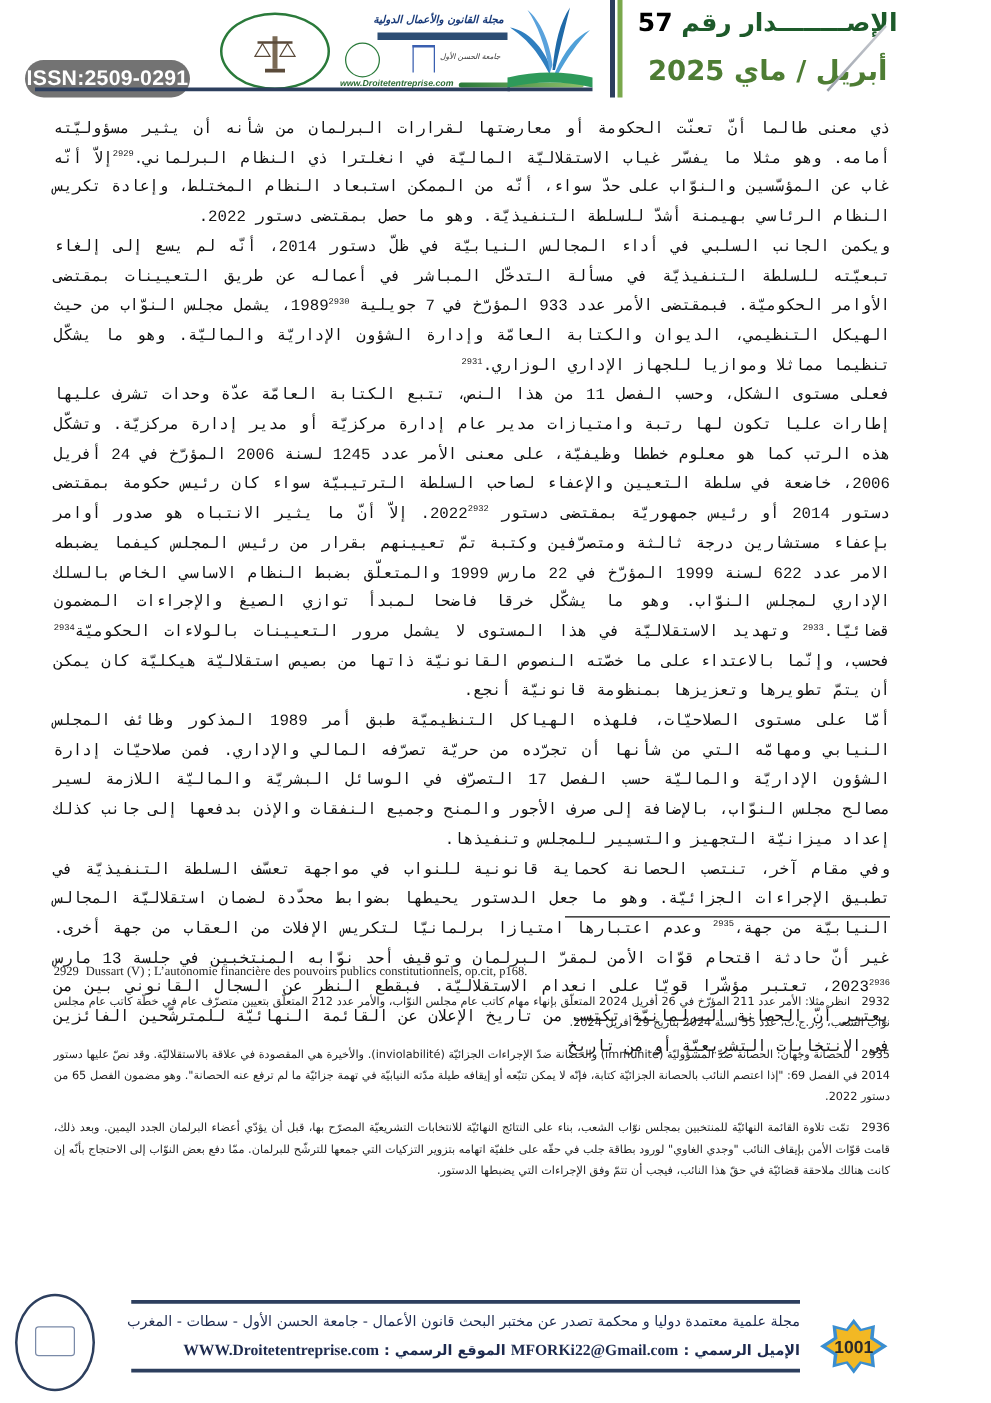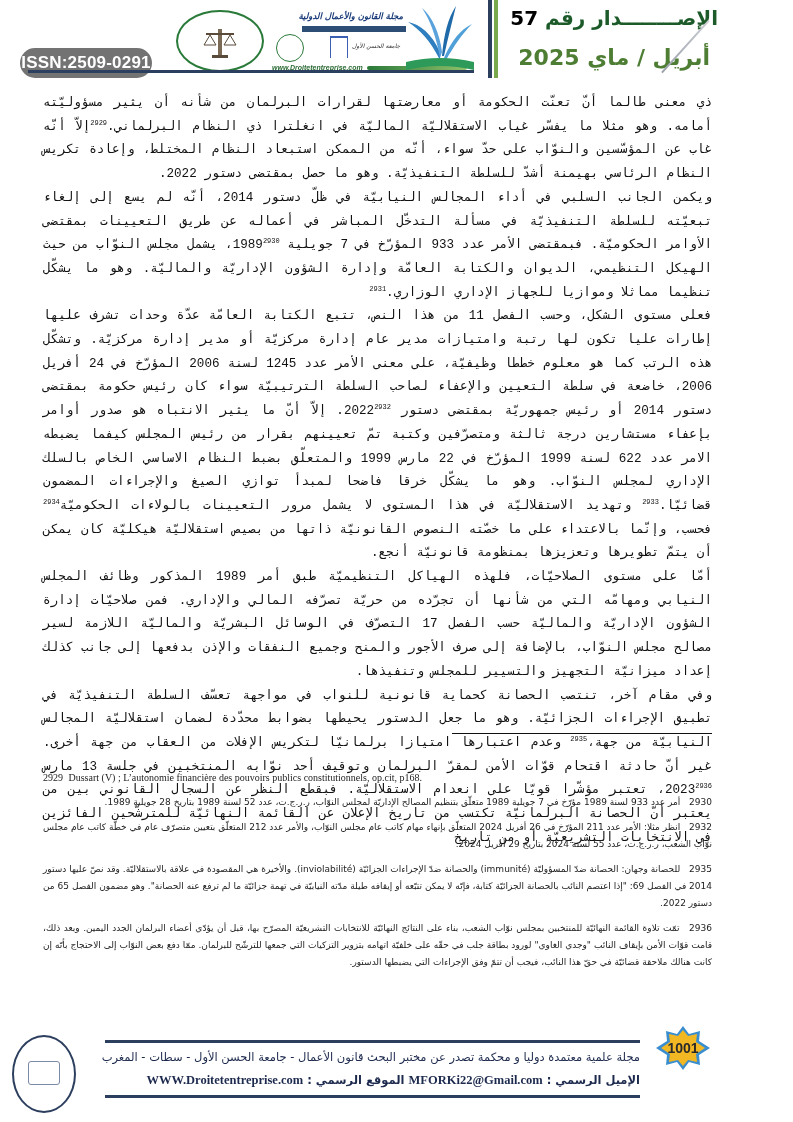--- a/index.html
+++ b/index.html
@@ -80,21 +80,21 @@
   .footer-line1 {
     position: absolute; right: 153px; top: 1050px; direction: rtl; white-space: nowrap;
     font-size: 11.5px; font-weight: normal; color: #1d2a4e;
   }
   .footer-line2 {
     position: absolute; right: 153px; top: 1073px; direction: rtl; white-space: nowrap;
     font-size: 11.5px; font-weight: bold; color: #1d2a4e;
   }
   .footer-line2 .latin { font-family: "Liberation Serif", serif; font-size: 12.5px; }
   .page-badge {
-    position: absolute; left: 655px; top: 1025px; width: 56px; height: 46px;
+    position: absolute; left: 655px; top: 1054px; width: 56px; height: 46px;
   }
   .page-badge svg { position: absolute; left: 0; top: 0; }
   .page-badge .pnum {
     position: absolute; left: 0; top: 0; width: 56px; height: 46px;
     display: flex; align-items: center; justify-content: center;
     font-family: "Liberation Sans", sans-serif; font-weight: bold; font-size: 14px; color: #2a2a2a;
   }
   .editor-seal {
     position: absolute; left: 12px; top: 1035px; width: 64px; height: 78px;
     border: 2px solid #2d3f5e; border-radius: 50%;
@@ -153,21 +153,20 @@
     <p><span>ويكمن الجانب السلبي في أداء المجالس النيابيّة في ظلّ دستور 2014، أنّه لم يسع إلى إلغاء تبعيّته للسلطة التنفيذيّة في مسألة التدخّل المباشر في أعماله عن طريق التعيينات بمقتضى الأوامر الحكوميّة. فبمقتضى الأمر عدد 933 المؤرّخ في 7 جويلية 1989</span><sup class="fn">2930</sup><span>، يشمل مجلس النوّاب من حيث الهيكل التنظيمي، الديوان والكتابة العامّة وإدارة الشؤون الإداريّة والماليّة. وهو ما يشكّل تنظيما مماثلا وموازيا للجهاز الإداري الوزاري.</span><sup class="fn">2931</sup></p>
     <p><span>فعلى مستوى الشكل، وحسب الفصل 11 من هذا النص، تتبع الكتابة العامّة عدّة وحدات تشرف عليها إطارات عليا تكون لها رتبة وامتيازات مدير عام إدارة مركزيّة أو مدير إدارة مركزيّة. وتشكّل هذه الرتب كما هو معلوم خططا وظيفيّة، على معنى الأمر عدد 1245 لسنة 2006 المؤرّخ في 24 أفريل 2006، خاضعة في سلطة التعيين والإعفاء لصاحب السلطة الترتيبيّة سواء كان رئيس حكومة بمقتضى دستور 2014 أو رئيس جمهوريّة بمقتضى دستور 2022</span><sup class="fn">2932</sup><span>. إلاّ أنّ ما يثير الانتباه هو صدور أوامر بإعفاء مستشارين درجة ثالثة ومتصرّفين وكتبة تمّ تعيينهم بقرار من رئيس المجلس كيفما يضبطه الامر عدد 622 لسنة 1999 المؤرّخ في 22 مارس 1999 والمتعلّق بضبط النظام الاساسي الخاص بالسلك الإداري لمجلس النوّاب. وهو ما يشكّل  خرقا فاضحا لمبدأ توازي الصيغ والإجراءات المضمون قضائيّا.</span><sup class="fn">2933</sup><span> وتهديد الاستقلاليّة في هذا المستوى لا يشمل مرور التعيينات بالولاءات الحكوميّة</span><sup class="fn">2934</sup><span> فحسب، وإنّما بالاعتداء على ما خصّته النصوص القانونيّة ذاتها من بصيص استقلاليّة هيكليّة كان يمكن أن يتمّ تطويرها وتعزيزها بمنظومة قانونيّة أنجع.</span></p>
     <p><span>أمّا على مستوى الصلاحيّات، فلهذه الهياكل التنظيميّة طبق أمر 1989 المذكور وظائف المجلس النيابي ومهامّه التي من شأنها أن تجرّده من حريّة تصرّفه المالي والإداري. فمن صلاحيّات إدارة الشؤون الإداريّة والماليّة حسب الفصل 17 التصرّف في الوسائل البشريّة والماليّة اللازمة لسير مصالح مجلس النوّاب، بالإضافة إلى صرف الأجور والمنح وجميع النفقات والإذن بدفعها إلى جانب كذلك إعداد ميزانيّة التجهيز والتسيير للمجلس وتنفيذها.</span></p>
     <p><span>وفي مقام آخر، تنتصب الحصانة كحماية قانونية للنواب في مواجهة تعسّف السلطة التنفيذيّة في تطبيق الإجراءات الجزائيّة. وهو ما جعل الدستور يحيطها بضوابط محدّدة لضمان استقلاليّة المجالس النيابيّة من جهة،</span><sup class="fn">2935</sup><span> وعدم اعتبارها امتيازا برلمانيّا لتكريس الإفلات من العقاب من جهة أخرى. غير أنّ حادثة اقتحام قوّات الأمن لمقرّ البرلمان وتوقيف أحد نوّابه المنتخبين في جلسة 13 مارس 2023</span><sup class="fn">2936</sup><span>، تعتبر مؤشّرا قويّا على انعدام الاستقلاليّة. فبقطع النظر عن السجال القانوني بين من يعتبر أنّ الحصانة البرلمانيّة تكتسب من تاريخ الإعلان عن القائمة النهائيّة للمترشّحين الفائزين في الانتخابات التشريعيّة أو من تاريخ</span></p>
   </div>
 
 <div class="fn-rule"></div>
 
 <div class="footnotes" id="footnotes">
     <div class="fn-item latin"><span class="fn-num">2929</span> <span>Dussart (V) ; L’autonomie financière des pouvoirs publics constitutionnels, op.cit, p168.</span></div>
-    <div class="fn-item arabic"><span class="fn-num">2930</span> <span>أمر عدد 933 لسنة 1989 مؤرّخ في 7 جويلية 1989 متعلّق بتنظيم المصالح الإداريّة لمجلس النوّاب، ر.ر.ج.ت، عدد 52 لسنة 1989 بتاريخ 28 جويلية 1989.</span></div>
     <div class="fn-item arabic"><span class="fn-num">2932</span> <span>انظر مثلا: الأمر عدد 211 المؤرّخ في 26 أفريل 2024 المتعلّق بإنهاء مهام كاتب عام مجلس النوّاب، والأمر عدد 212 المتعلّق بتعيين متصرّف عام في خطّة كاتب عام مجلس نوّاب الشعب، ر.ر.ج.ت، عدد 55 لسنة 2024 بتاريخ 29 أفريل 2024.</span></div>
     <div class="fn-item arabic"><span class="fn-num">2935</span> <span>للحصانة وجهان: الحصانة ضدّ المسؤوليّة (immunité) والحصانة ضدّ الإجراءات الجزائيّة (inviolabilité). والأخيرة هي المقصودة في علاقة بالاستقلاليّة. وقد نصّ عليها دستور 2014 في الفصل 69: "إذا اعتصم النائب بالحصانة الجزائيّة كتابة، فإنّه لا يمكن تتبّعه أو إيقافه طيلة مدّته النيابيّة في تهمة جزائيّة ما لم ترفع عنه الحصانة". وهو مضمون الفصل 65 من دستور 2022.</span></div>
     <div class="fn-item arabic"><span class="fn-num">2936</span> <span>تمّت تلاوة القائمة النهائيّة للمنتخبين بمجلس نوّاب الشعب، بناء على النتائج النهائيّة للانتخابات التشريعيّة المصرّح بها، قبل أن يؤدّي أعضاء البرلمان الجدد اليمين. وبعد ذلك، قامت قوّات الأمن بإيقاف النائب "وجدي الغاوي" لورود بطاقة جلب في حقّه على خلفيّة اتهامه بتزوير التزكيات التي جمعها للترشّح للبرلمان. ممّا دفع بعض النوّاب إلى الاحتجاج بأنّه إن كانت هنالك ملاحقة قضائيّة في حقّ هذا النائب، فيجب أن تتمّ وفق الإجراءات التي يضبطها الدستور.</span></div>
   </div>
 
 <div class="editor-seal">
   <div class="inner"></div>
 </div>
 <div class="footer-rule-top"></div>
 <div class="footer-line1">مجلة علمية معتمدة  دوليا و محكمة تصدر عن مختبر البحث قانون الأعمال - جامعة الحسن الأول - سطات - المغرب</div>

